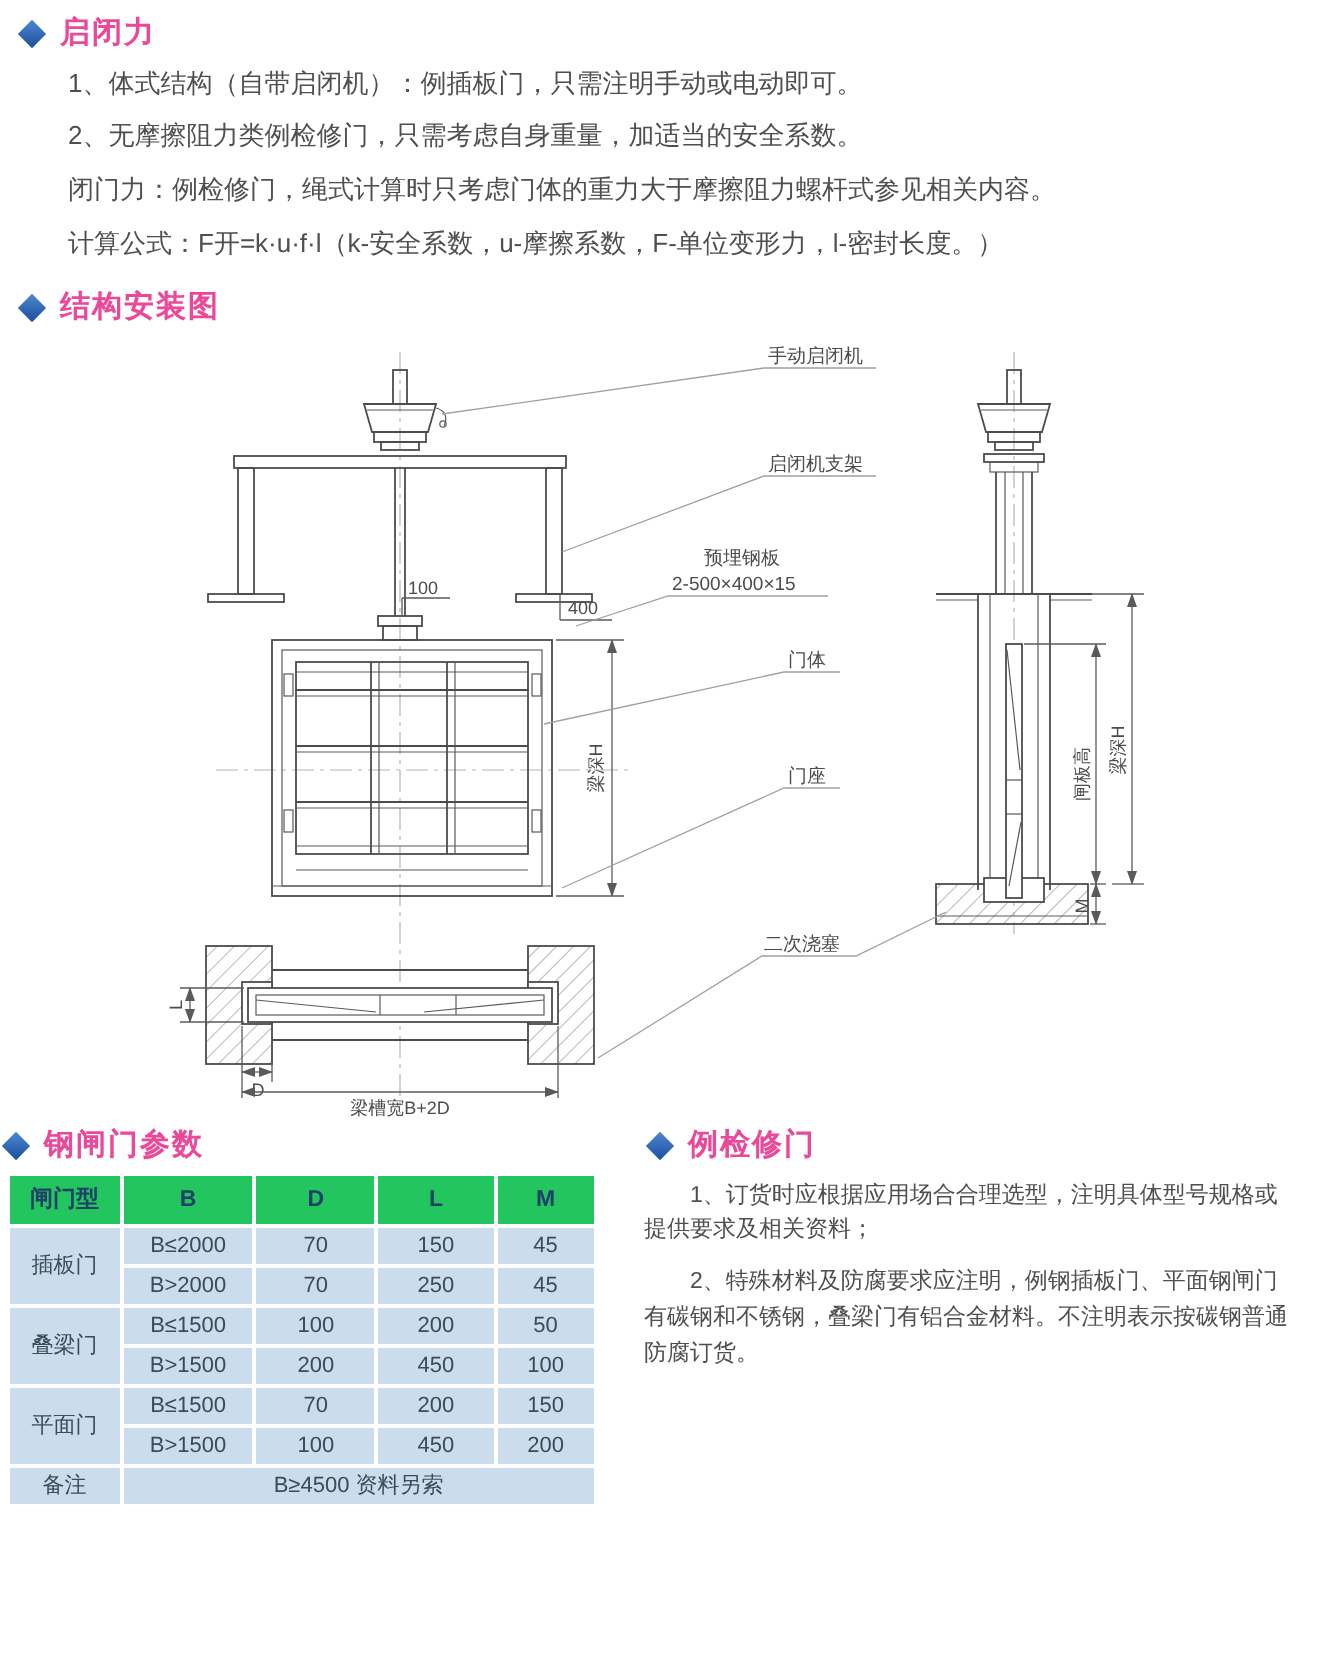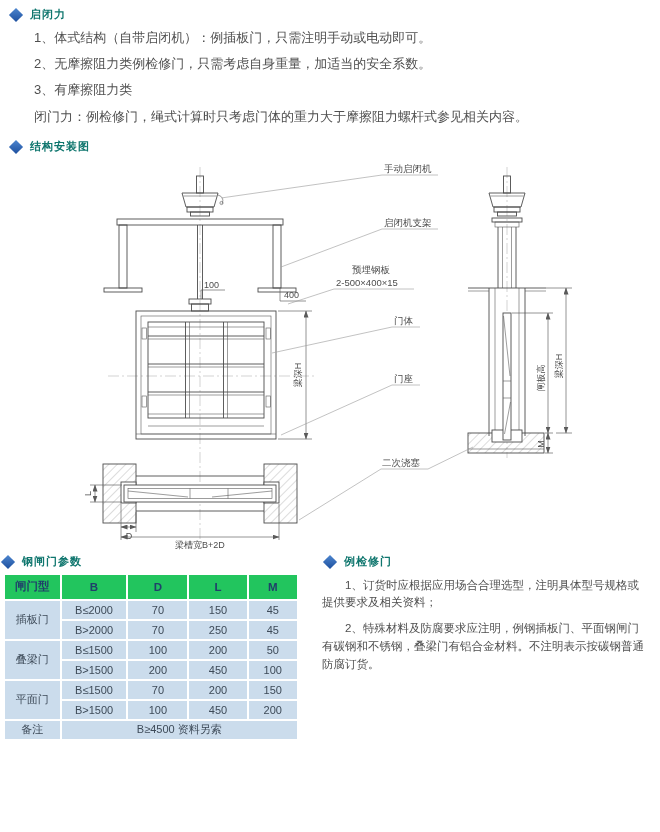--- a/index.html
+++ b/index.html
@@ -6,21 +6,21 @@
   body{
     width:660px;height:832px;background:#ffffff;overflow:hidden;
     font-family:"Liberation Sans","DejaVu Sans",sans-serif;color:#4a4a4a;
   }
   .page{width:660px;height:832px;position:relative;}
   .top-text{padding:5px 14px 0 8px;}
   .sec-header{display:flex;align-items:center;margin:2px 0 2px 0;}
   .diamond{width:10px;height:10px;margin:1px 9px 0 3px;flex:0 0 auto;
     background:linear-gradient(135deg,#4d86cf 0%,#1d4f9e 100%);
     transform:rotate(45deg);}
-  .sec-title{font-size:11px;font-weight:bold;color:#0f766e;letter-spacing:1px;}
+  .sec-title{font-size:15px;font-weight:bold;color:#ec4899;letter-spacing:1px;}
   .top-text p{font-size:13px;line-height:1.55;color:#4f4f4f;margin:7px 0 7px 0;text-indent:2em;}
   .top-text p.tight{margin:6px 0;}
   .diagram-wrap{padding:0;}
   svg{display:block;}
   .dwg{stroke:#4c4c4c;stroke-width:0.9;fill:none;}
   .dwg-thin{stroke:#5a5a5a;stroke-width:0.6;fill:none;}
   .dim{stroke:#5a5a5a;stroke-width:0.65;fill:none;}
   .leader{stroke:#a0a0a0;stroke-width:0.65;fill:none;}
   .cl{stroke:#b5b5b5;stroke-width:0.6;fill:none;stroke-dasharray:11 3 2 3;}
   .hatched{fill:url(#hatch);stroke:#4c4c4c;stroke-width:0.9;}
@@ -42,22 +42,22 @@
 
 <div class="page">
 
   <div class="top-text">
     <div class="sec-header">
       <span class="diamond"></span>
       <span class="sec-title">启闭力</span>
     </div>
     <p class="tight">1、体式结构（自带启闭机）：例插板门，只需注明手动或电动即可。</p>
     <p class="tight">2、无摩擦阻力类例检修门，只需考虑自身重量，加适当的安全系数。</p>
-    <p class="tight">3、有摩擦阻力类</p>
     <p>闭门力：例检修门，绳式计算时只考虑门体的重力大于摩擦阻力螺杆式参见相关内容。</p>
+    <p>计算公式：F开=k·u·f·l（k-安全系数，u-摩擦系数，F-单位变形力，l-密封长度。）</p>
   </div>
 
   <div class="top-text" style="padding-top:2px;">
     <div class="sec-header">
       <span class="diamond"></span>
       <span class="sec-title">结构安装图</span>
     </div>
   </div>
 
   <div class="diagram-wrap">

